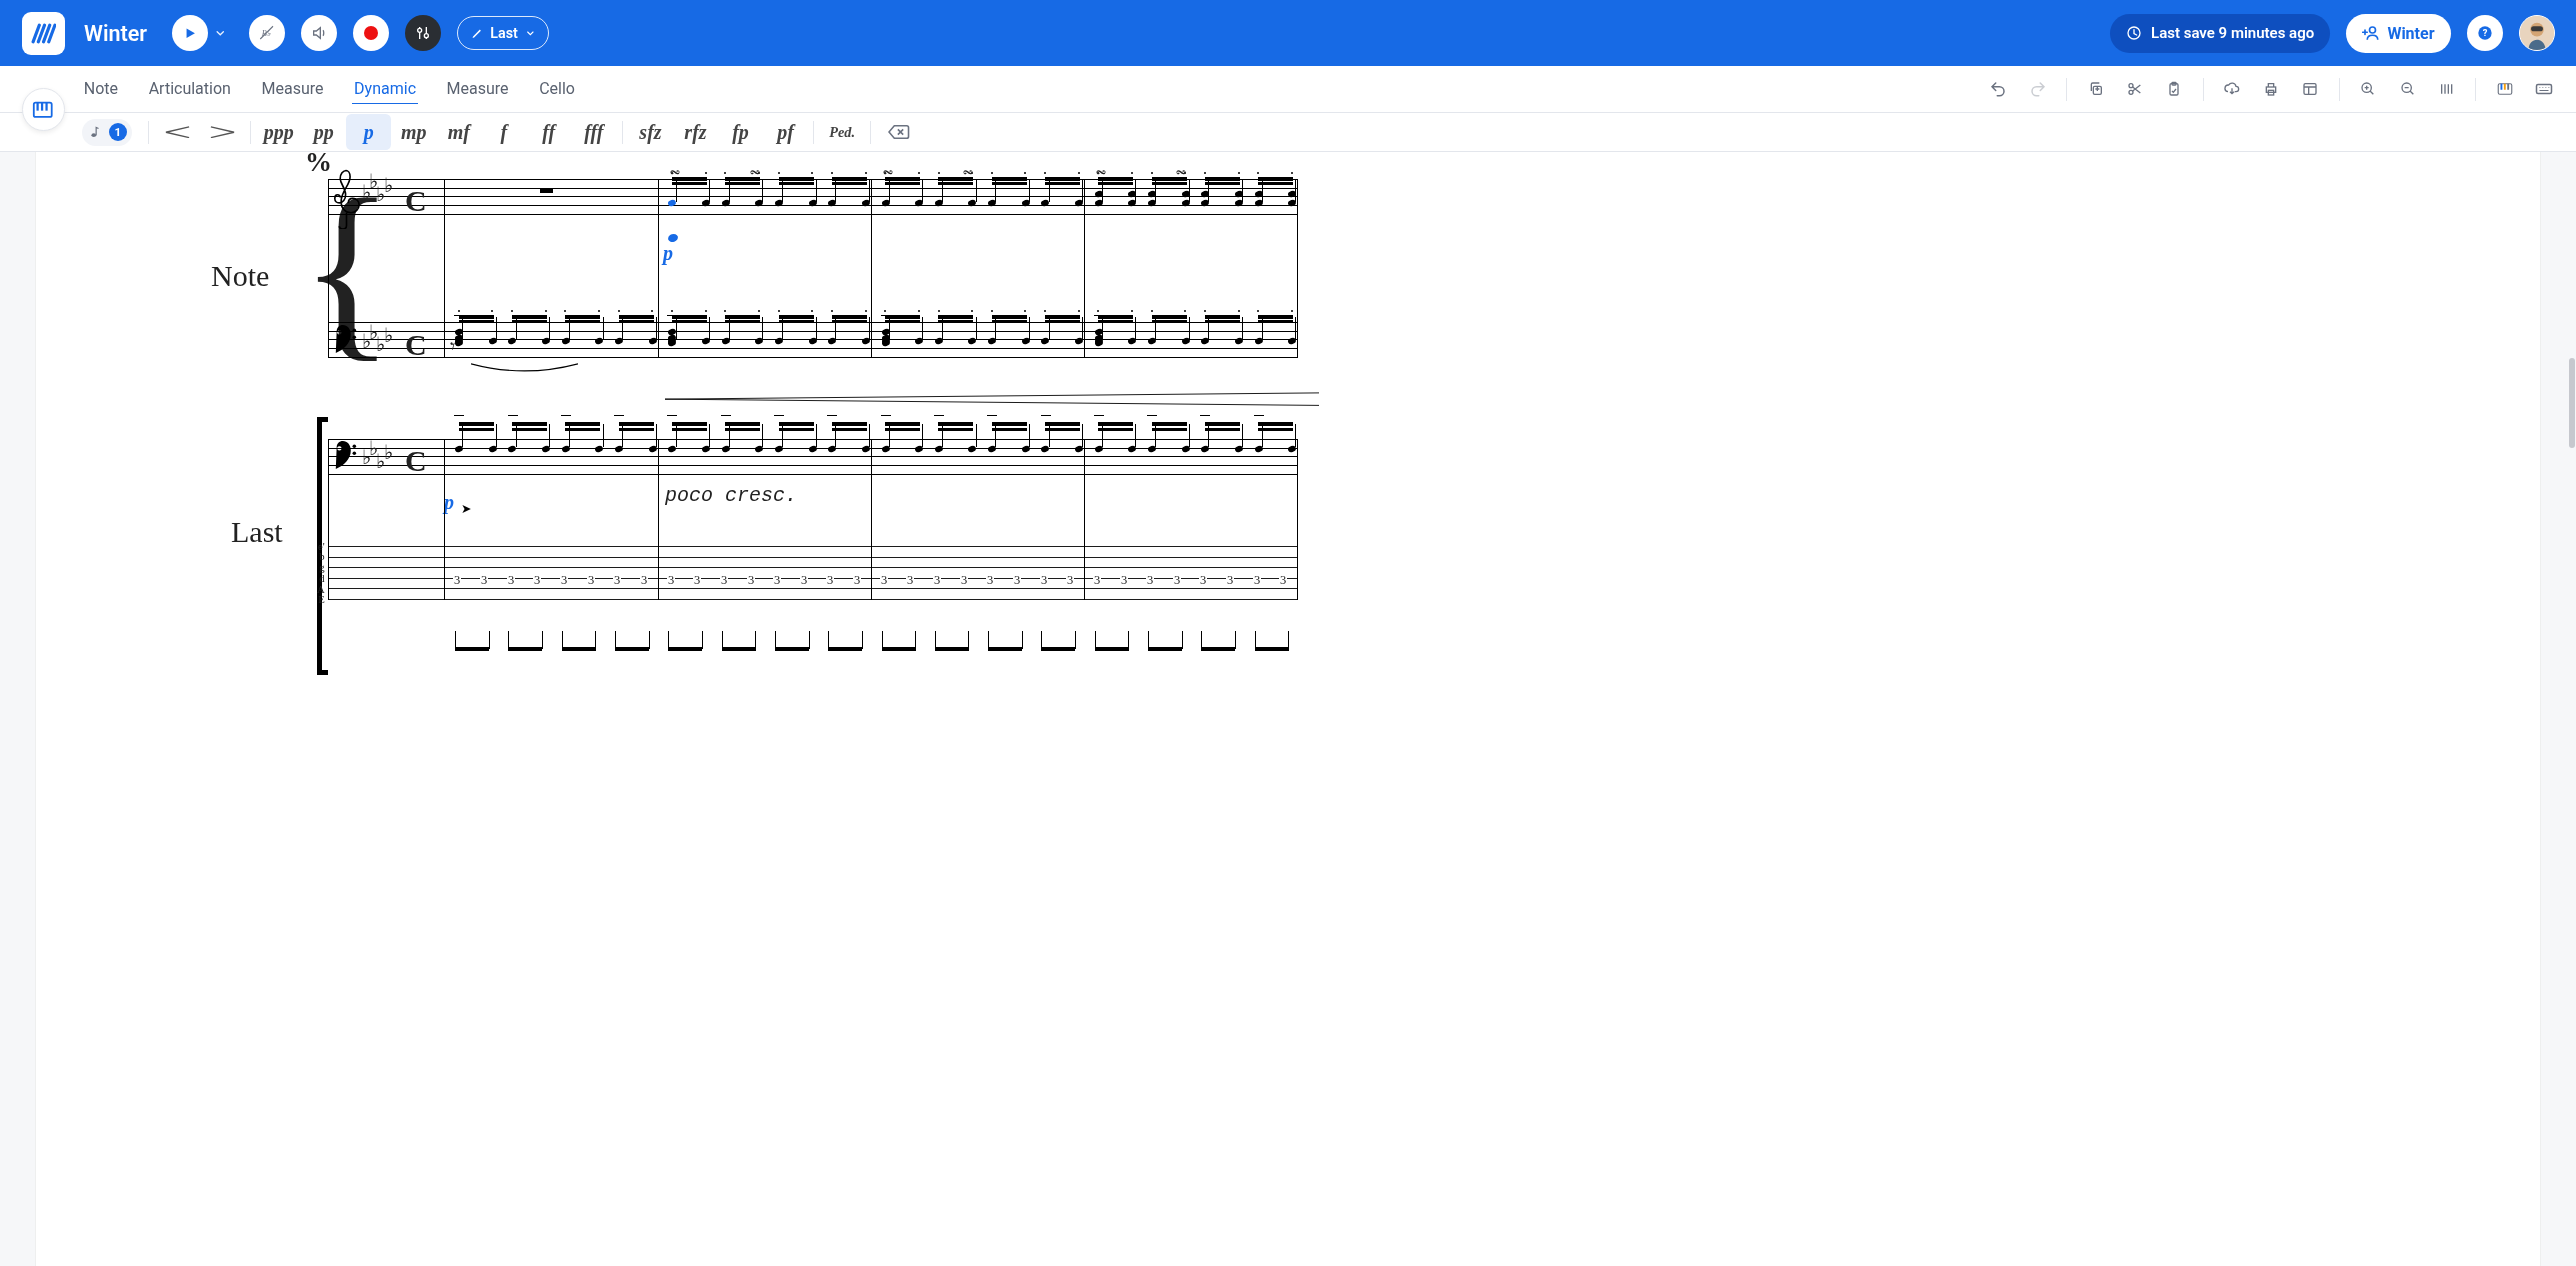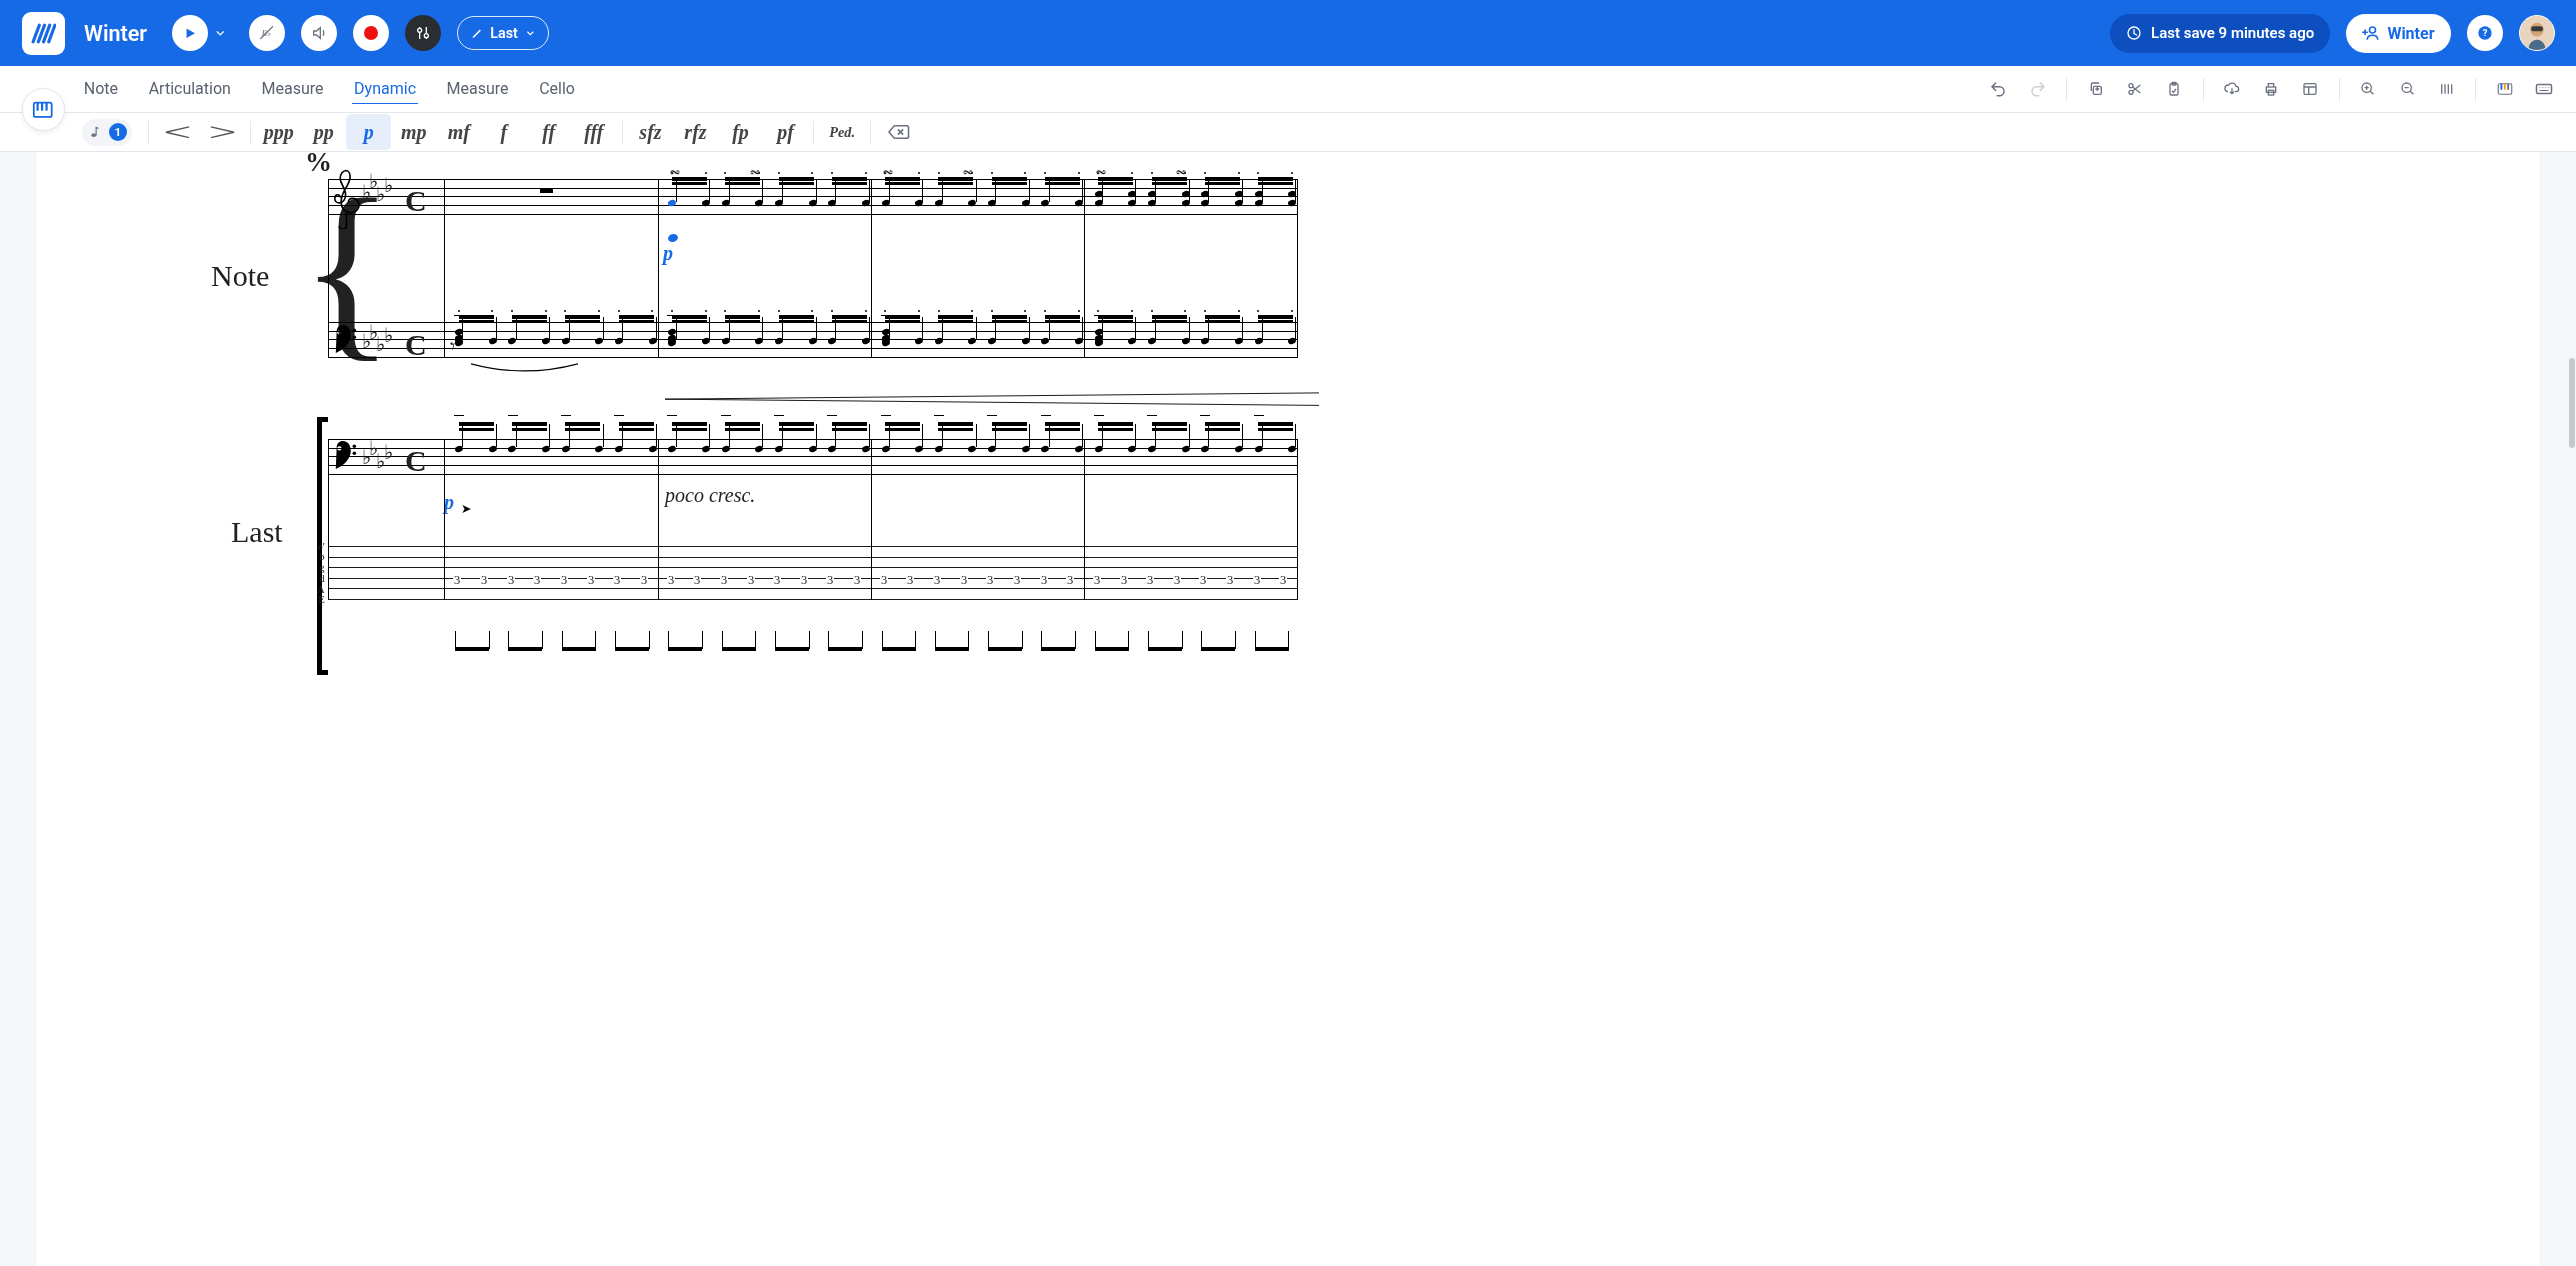--- a/index.html
+++ b/index.html
@@ -206,21 +206,21 @@
   .dyn-mark {
     position:absolute;
     font-family:"Times New Roman",serif;
     font-style:italic;
     font-weight:700;
     font-size:20px;
   }
   .dyn-mark.blue { color:var(--blue); }
   .expression {
     position:absolute;
-    font-family:Liberation Serif, serif;
+    font-family:Liberation Mono, monospace;
     font-style:italic;
     font-size:20px;
     text-align:center;
   }
   .trill { position:absolute; font-size:18px; }
 
   .cursor-arrow {
     position:absolute; font-size:12.5px; color:#000;
   }
 

